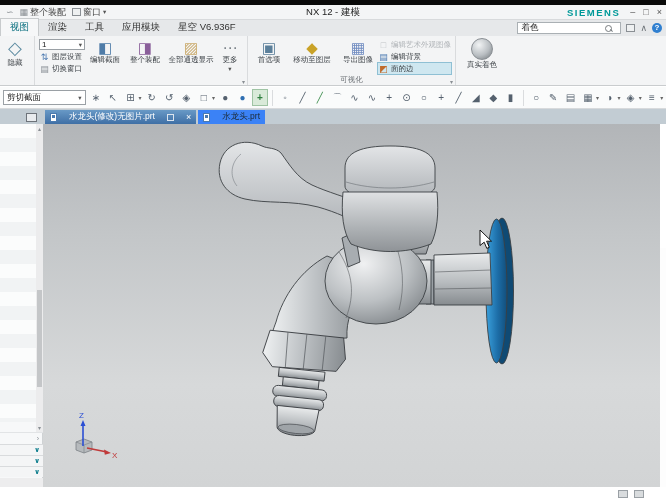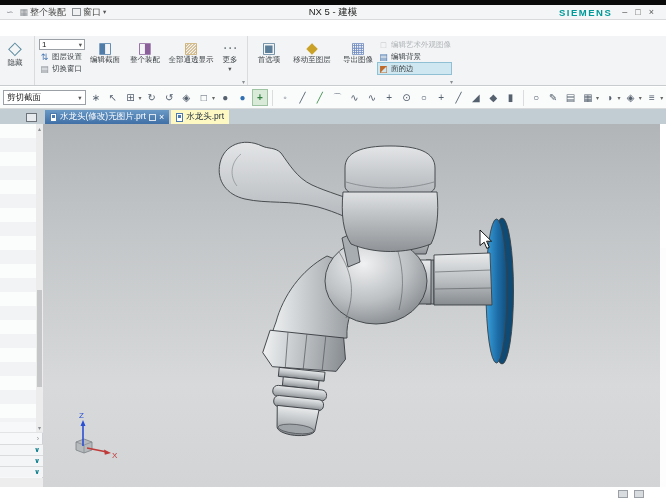--- a/index.html
+++ b/index.html
@@ -12,21 +12,21 @@
   #topstrip { left:0; top:0; width:666px; height:5px; background:#0a0a0a; }
 
   
   #titlebar { left:0; top:5px; width:666px; height:15px; background:#f4f5f6; border-bottom:1px solid #d8dadc;
     display:flex; align-items:center; font-size:9px; color:#333; }
   .qa { display:flex; align-items:center; gap:6px; padding-left:6px; }
   .qa-item { display:flex; align-items:center; gap:2px; color:#444; }
   .qa-ico { color:#8a8f94; font-size:9px; }
   .winbox { width:9px; height:8px; border:1px solid #8a8f94; background:#eef0f1; display:inline-block; }
   #title-center { position:absolute; left:0; right:0; text-align:center; color:#222; font-size:9.5px; }
-  #brandbox { margin-left:auto; display:flex; align-items:center; gap:10px; padding-right:12px; }
+  #brandbox { margin-left:auto; display:flex; align-items:center; gap:10px; padding-right:4px; }
   #brand { color:#009999; font-weight:bold; letter-spacing:1.5px; font-size:9.5px; }
   .winctl { display:flex; gap:8px; color:#555; font-size:9px; }
   .winctl span { cursor:default; }
 
   
   #tabrow { left:0; top:20px; width:666px; height:16px; background:#e6e8ea; display:flex; align-items:flex-end;
     font-size:9.5px; color:#333; }
   .rtab { padding:2px 9px 2px 9px; }
   .rtab.active { background:#f6f7f8; color:#066d7d; border:1px solid #c8cbcd; border-bottom:none; }
   #tabrow-right { margin-left:auto; display:flex; align-items:center; gap:5px; padding:0 4px 2px 0; }
@@ -76,23 +76,23 @@
   .tb-ico { width:15px; height:15px; font-size:10px; line-height:15px; text-align:center; color:#55616e; }
   .tb-ico.grn { color:#3f8f4f; }
   .tb-ico.blu { color:#2f6fb2; }
   .tb-ico.pan { background:#d9ead9; outline:1px solid #9fc4a4; color:#2f7f3f; font-weight:bold; }
   .tb-sep { width:1px; height:16px; background:#dadcde; margin:0 2px; }
   .tb-caret { font-size:6px; color:#666; margin-left:-2px; }
 
   
   #parttabs { left:0; top:109px; width:666px; height:15px; background:#c2ccd3; display:flex; align-items:flex-end; }
   #pt-restore { width:11px; height:9px; margin:0 8px 2px 26px; border:1px solid #6d737a; background:#e8ebee; }
-  .ptab { display:flex; align-items:center; gap:3px; height:14px; padding:0 5px; font-size:8.5px; }
+  .ptab { display:flex; align-items:center; gap:12px; height:14px; padding:0 5px; font-size:8.5px; }
   .ptab.active { background:linear-gradient(#6899c6,#3f6fa5); color:#fff; }
-  .ptab.inactive { background:#fef9c3; color:#1c2a36; margin-left:2px; }
+  .ptab.inactive { background:#3b82f6; color:#1c2a36; margin-left:2px; }
   .page-ico { position:relative; width:7px; height:9px; background:#fff; border:1px solid #4a7ab0; display:inline-block; }
   .page-ico i { position:absolute; left:1px; top:1px; width:3px; height:3px; background:#4a7ab0; }
   .ptab .mod-ico { width:7px; height:7px; border:1px solid #dbe4ee; background:transparent; display:inline-block; }
   .ptab .close { font-size:9px; line-height:9px; }
 
   
   #main { left:0; top:124px; width:666px; height:363px; }
   #navpanel { left:0; top:0; width:43px; height:354px; background:#f7f8f9; border-right:1px solid #cfd2d4; }
   #navlist { left:0; top:0; width:36px; height:298px;
     background:repeating-linear-gradient(#fbfcfc 0 14px, #f1f3f4 14px 28px); }
@@ -129,31 +129,47 @@
       <span class="qa-item">
         <span class="qa-ico">▦</span>
         <span>整个装配</span>
       </span>
       <span class="qa-item">
         <span class="winbox"></span>
         <span>窗口</span>
         <span class="caret">▾</span>
       </span>
     </div>
-    <div id="title-center">NX 5 - 建模</div>
+    <div id="title-center">NX 12 - 建模</div>
     <div id="brandbox">
       <span id="brand">SIEMENS</span>
       <span class="winctl">
         <span>–</span>
         <span>□</span>
         <span>×</span>
       </span>
     </div>
   </div>
 
+  <div id="tabrow" class="abs">
+    <span class="rtab active">视图</span>
+    <span class="rtab">渲染</span>
+    <span class="rtab">工具</span>
+    <span class="rtab">应用模块</span>
+    <span class="rtab">星空 V6.936F</span>
+    <span id="tabrow-right">
+      <span id="cmdsearch">
+        <input value="着色" style="">
+        <span class="mag"></span>
+      </span>
+      <span class="winbox"></span>
+      <span class="tr-ico">∧</span>
+      <span class="help-ico">?</span>
+    </span>
+  </div>
 
   <div id="ribbon" class="abs">
 
     <div class="rgroup" style="padding-left:0;">
       <div class="big-item" style="width:30px;">
         <span class="big-ico" style="color:#5b8aa0;">◇</span>
         <span class="itm-label">隐藏</span>
       </div>
     </div>
 
@@ -212,23 +228,30 @@
         </span>
         <span class="small-item stack-item">
           <span class="small-ico" style="color:#4a78b0;">▤</span>
           <span>编辑背景</span>
         </span>
         <span class="small-item stack-item hl">
           <span class="small-ico" style="color:#c06a2a;">◩</span>
           <span>面的边</span>
         </span>
       </div>
+      <span class="rgroup-label">可视化</span>
       <span class="rg-launcher">▾</span>
     </div>
 
+    <div class="rgroup">
+      <div class="big-item">
+        <span class="globe"></span>
+        <span class="itm-label">真实着色</span>
+      </div>
+    </div>
   </div>
 
   <div id="selbar" class="abs">
     <span id="selfilter">
       <span>剪切截面</span>
       <span class="caret">▾</span>
     </span>
     <span class="tb-ico">∗</span>
     <span class="tb-ico">↖</span>
     <span class="tb-ico">⊞</span>

